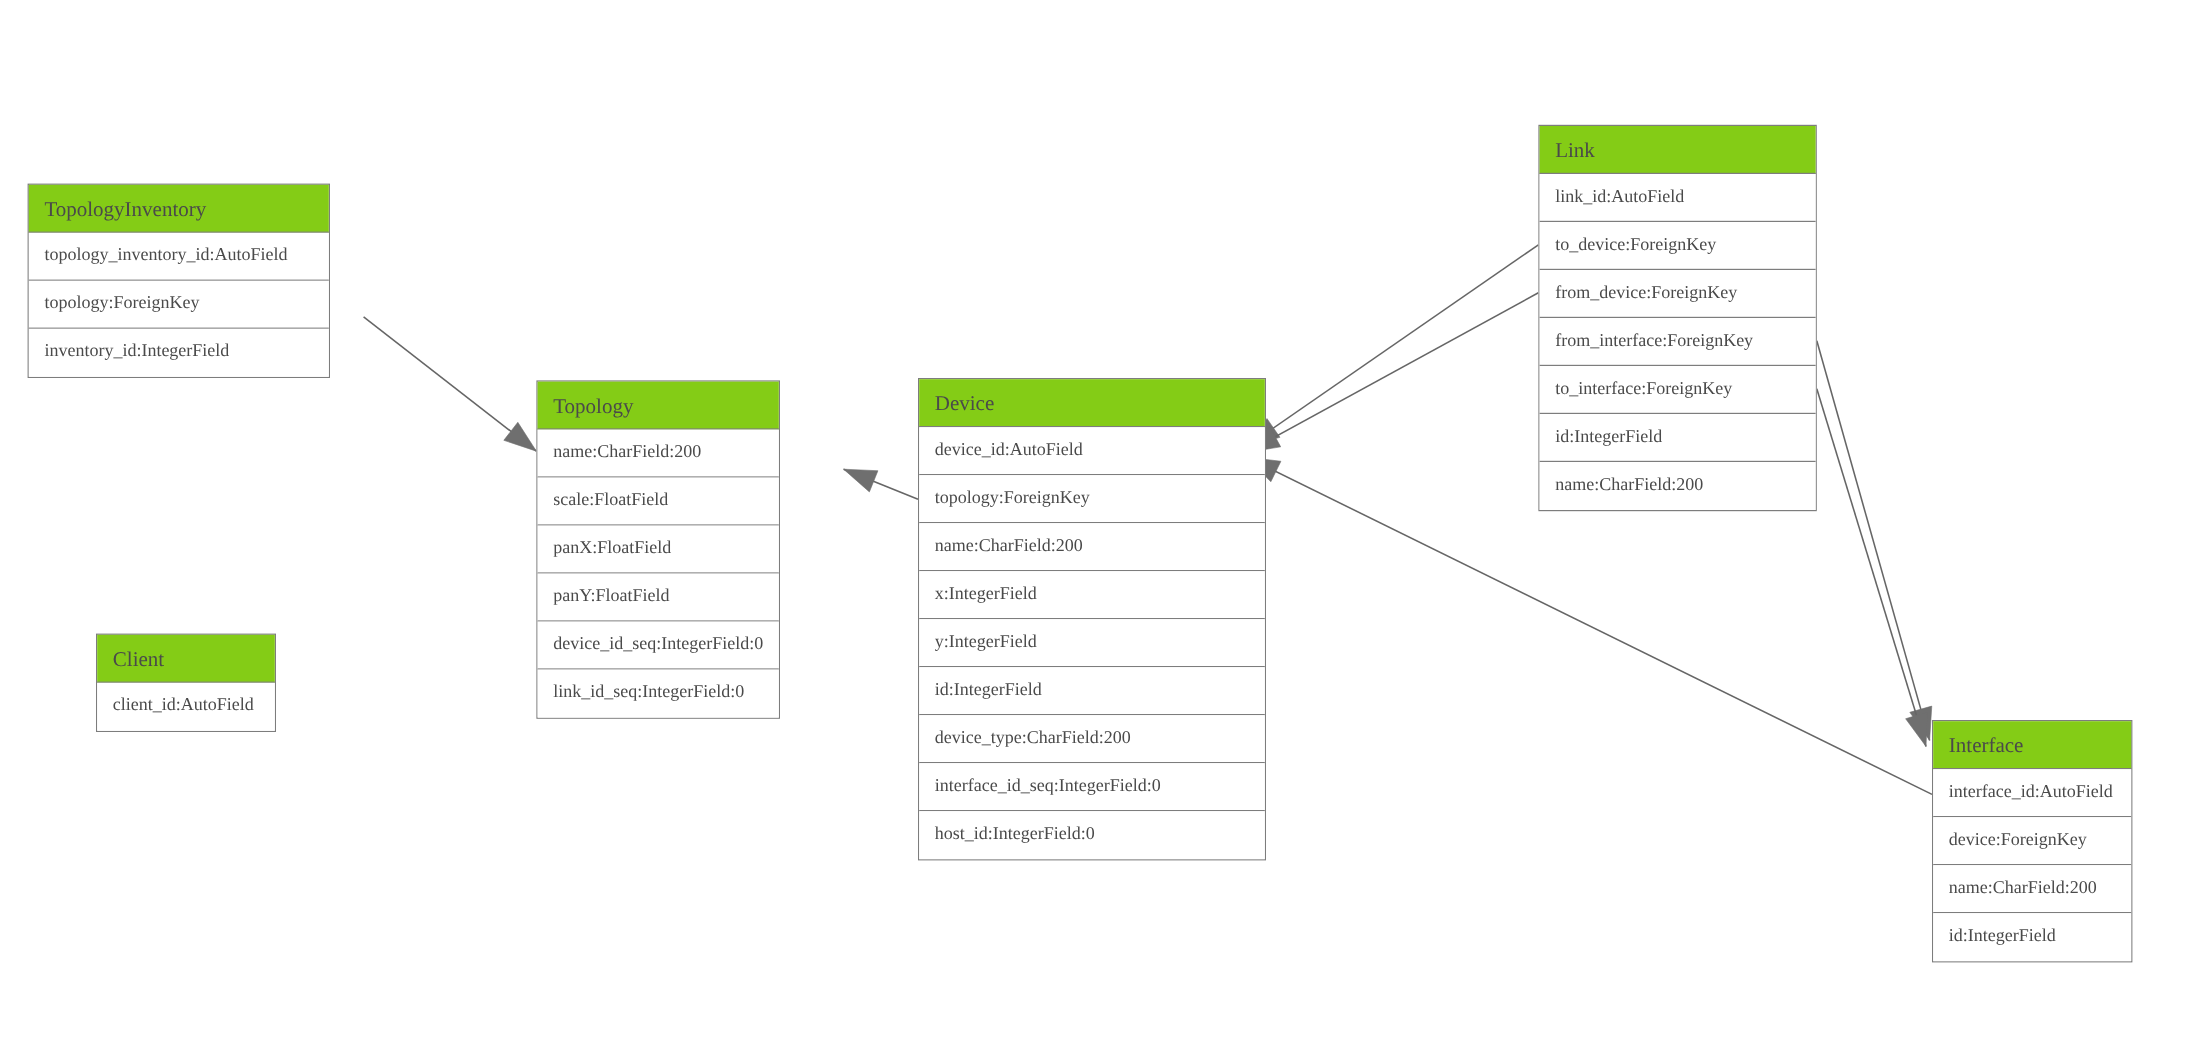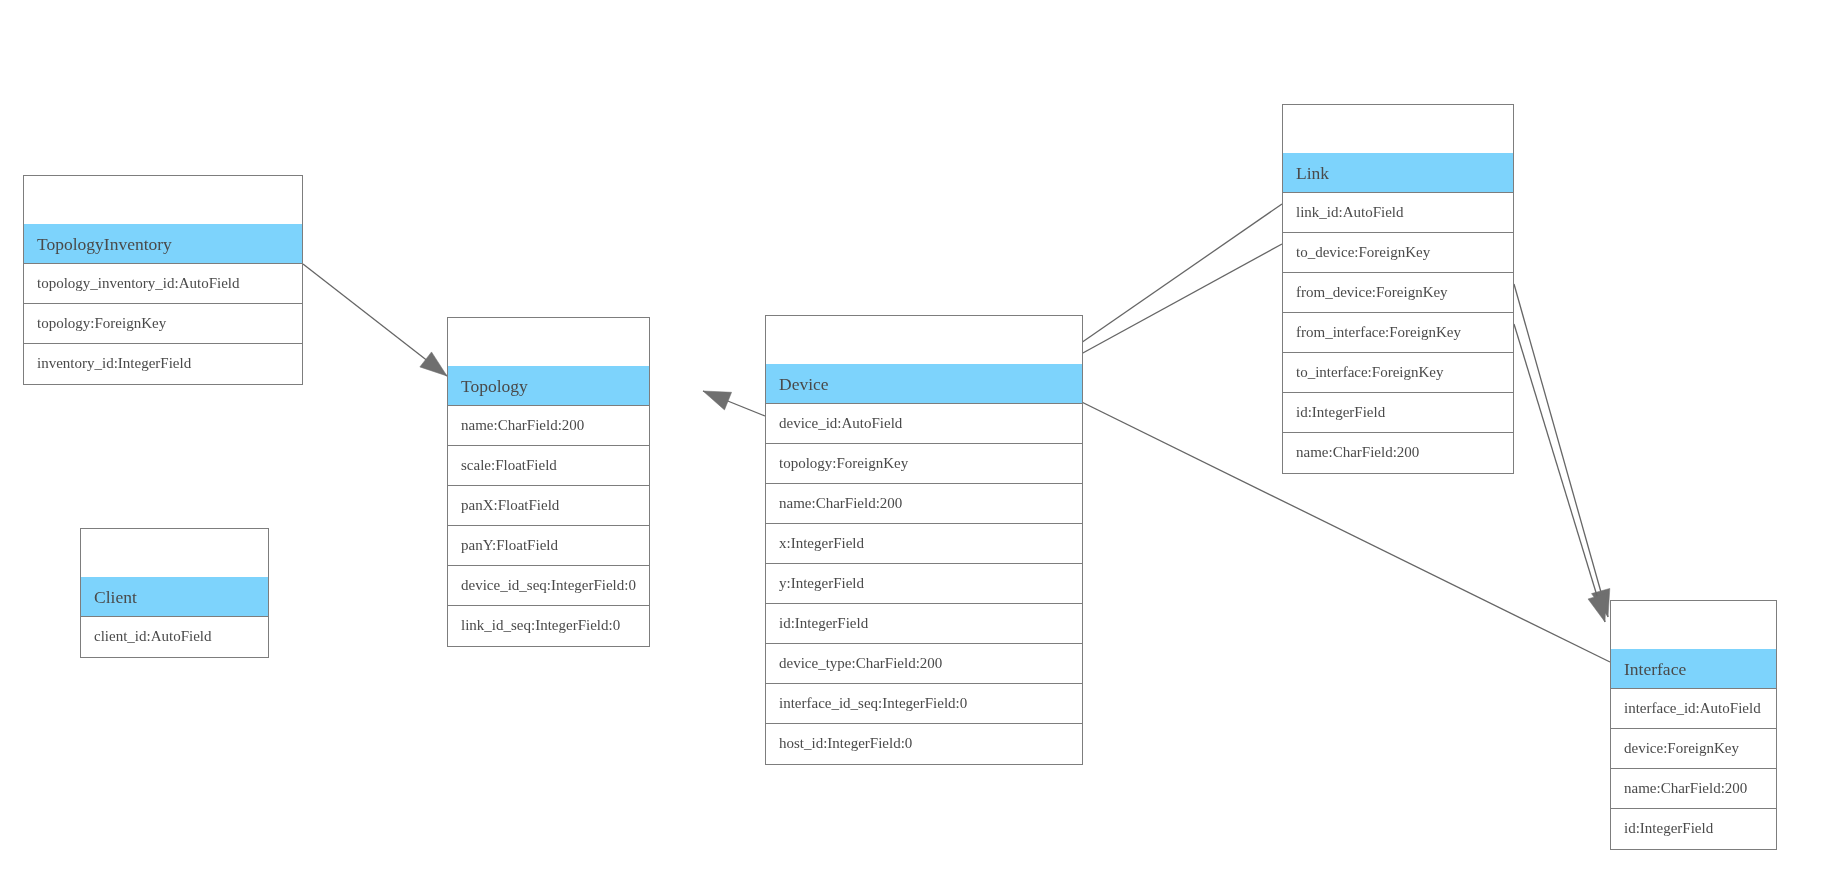--- a/index.html
+++ b/index.html
@@ -22,31 +22,30 @@
     height: 874px;
     pointer-events: none;
   }
   .entity {
     position: absolute;
     background: #ffffff;
     border: 1.5px solid #7d7d7d;
     box-sizing: border-box;
   }
   .entity .hdr {
-    background: #7dd3fc;
+    background: #84cc16;
     height: 40px;
     line-height: 40px;
     padding-left: 13px;
     font-size: 17.5px;
     color: #4a4a4a;
     border-bottom: 1.5px solid #7d7d7d;
     box-sizing: border-box;
     white-space: nowrap;
     overflow: hidden;
-    margin-top: 48px;
   }
   .entity .row {
     height: 40px;
     line-height: 39px;
     padding-left: 13px;
     font-size: 15px;
     color: #4a4a4a;
     border-bottom: 1px solid #7d7d7d;
     box-sizing: border-box;
     white-space: nowrap;
@@ -80,40 +79,40 @@
       <polygon points="1039,372 1055.8065781893326,348.8312941758534 1066.611532384771,364.45988863711204" class="edge-arrow"></polygon>
       <line x1="1282" y1="244" x2="1039" y2="377" class="edge-line"></line>
       <polygon points="1039,377 1058.123427219185,355.70341502980983 1067.2456359181715,372.37030761517605" class="edge-arrow"></polygon>
       <line x1="1610" y1="662" x2="1039" y2="381" class="edge-line"></line>
       <polygon points="1039,381 1067.4201227112342,384.3980325305086 1059.0307143041193,401.445549258133" class="edge-arrow"></polygon>
       <line x1="1514" y1="284" x2="1608" y2="617" class="edge-line"></line>
       <polygon points="1608,617 1591.5222956687153,593.5962554284412 1609.807735518586,588.4345997350844" class="edge-arrow"></polygon>
       <line x1="1514" y1="324" x2="1605" y2="622" class="edge-line"></line>
       <polygon points="1605,622 1588.0286895078252,598.95168942898 1606.200315832843,593.4026357525483" class="edge-arrow"></polygon>
     </svg>
-<div class="entity" style="left: 23px; top: 175px; width: 280px;">
+<div class="entity" style="left: 23px; top: 153px; width: 252px;">
       <div class="hdr">TopologyInventory</div>
       <div class="row">topology_inventory_id:AutoField</div>
       <div class="row">topology:ForeignKey</div>
       <div class="row">inventory_id:IntegerField</div>
     </div>
     <div class="entity" style="left: 447px; top: 317px; width: 203px;">
       <div class="hdr">Topology</div>
       <div class="row">name:CharField:200</div>
       <div class="row">scale:FloatField</div>
       <div class="row">panX:FloatField</div>
       <div class="row">panY:FloatField</div>
       <div class="row">device_id_seq:IntegerField:0</div>
       <div class="row">link_id_seq:IntegerField:0</div>
     </div>
-    <div class="entity" style="left: 80px; top: 528px; width: 189px;">
+    <div class="entity" style="left: 80px; top: 528px; width: 150px;">
       <div class="hdr">Client</div>
       <div class="row">client_id:AutoField</div>
     </div>
-    <div class="entity" style="left: 765px; top: 315px; width: 318px;">
+    <div class="entity" style="left: 765px; top: 315px; width: 290px;">
       <div class="hdr">Device</div>
       <div class="row">device_id:AutoField</div>
       <div class="row">topology:ForeignKey</div>
       <div class="row">name:CharField:200</div>
       <div class="row">x:IntegerField</div>
       <div class="row">y:IntegerField</div>
       <div class="row">id:IntegerField</div>
       <div class="row">device_type:CharField:200</div>
       <div class="row">interface_id_seq:IntegerField:0</div>
       <div class="row">host_id:IntegerField:0</div>

